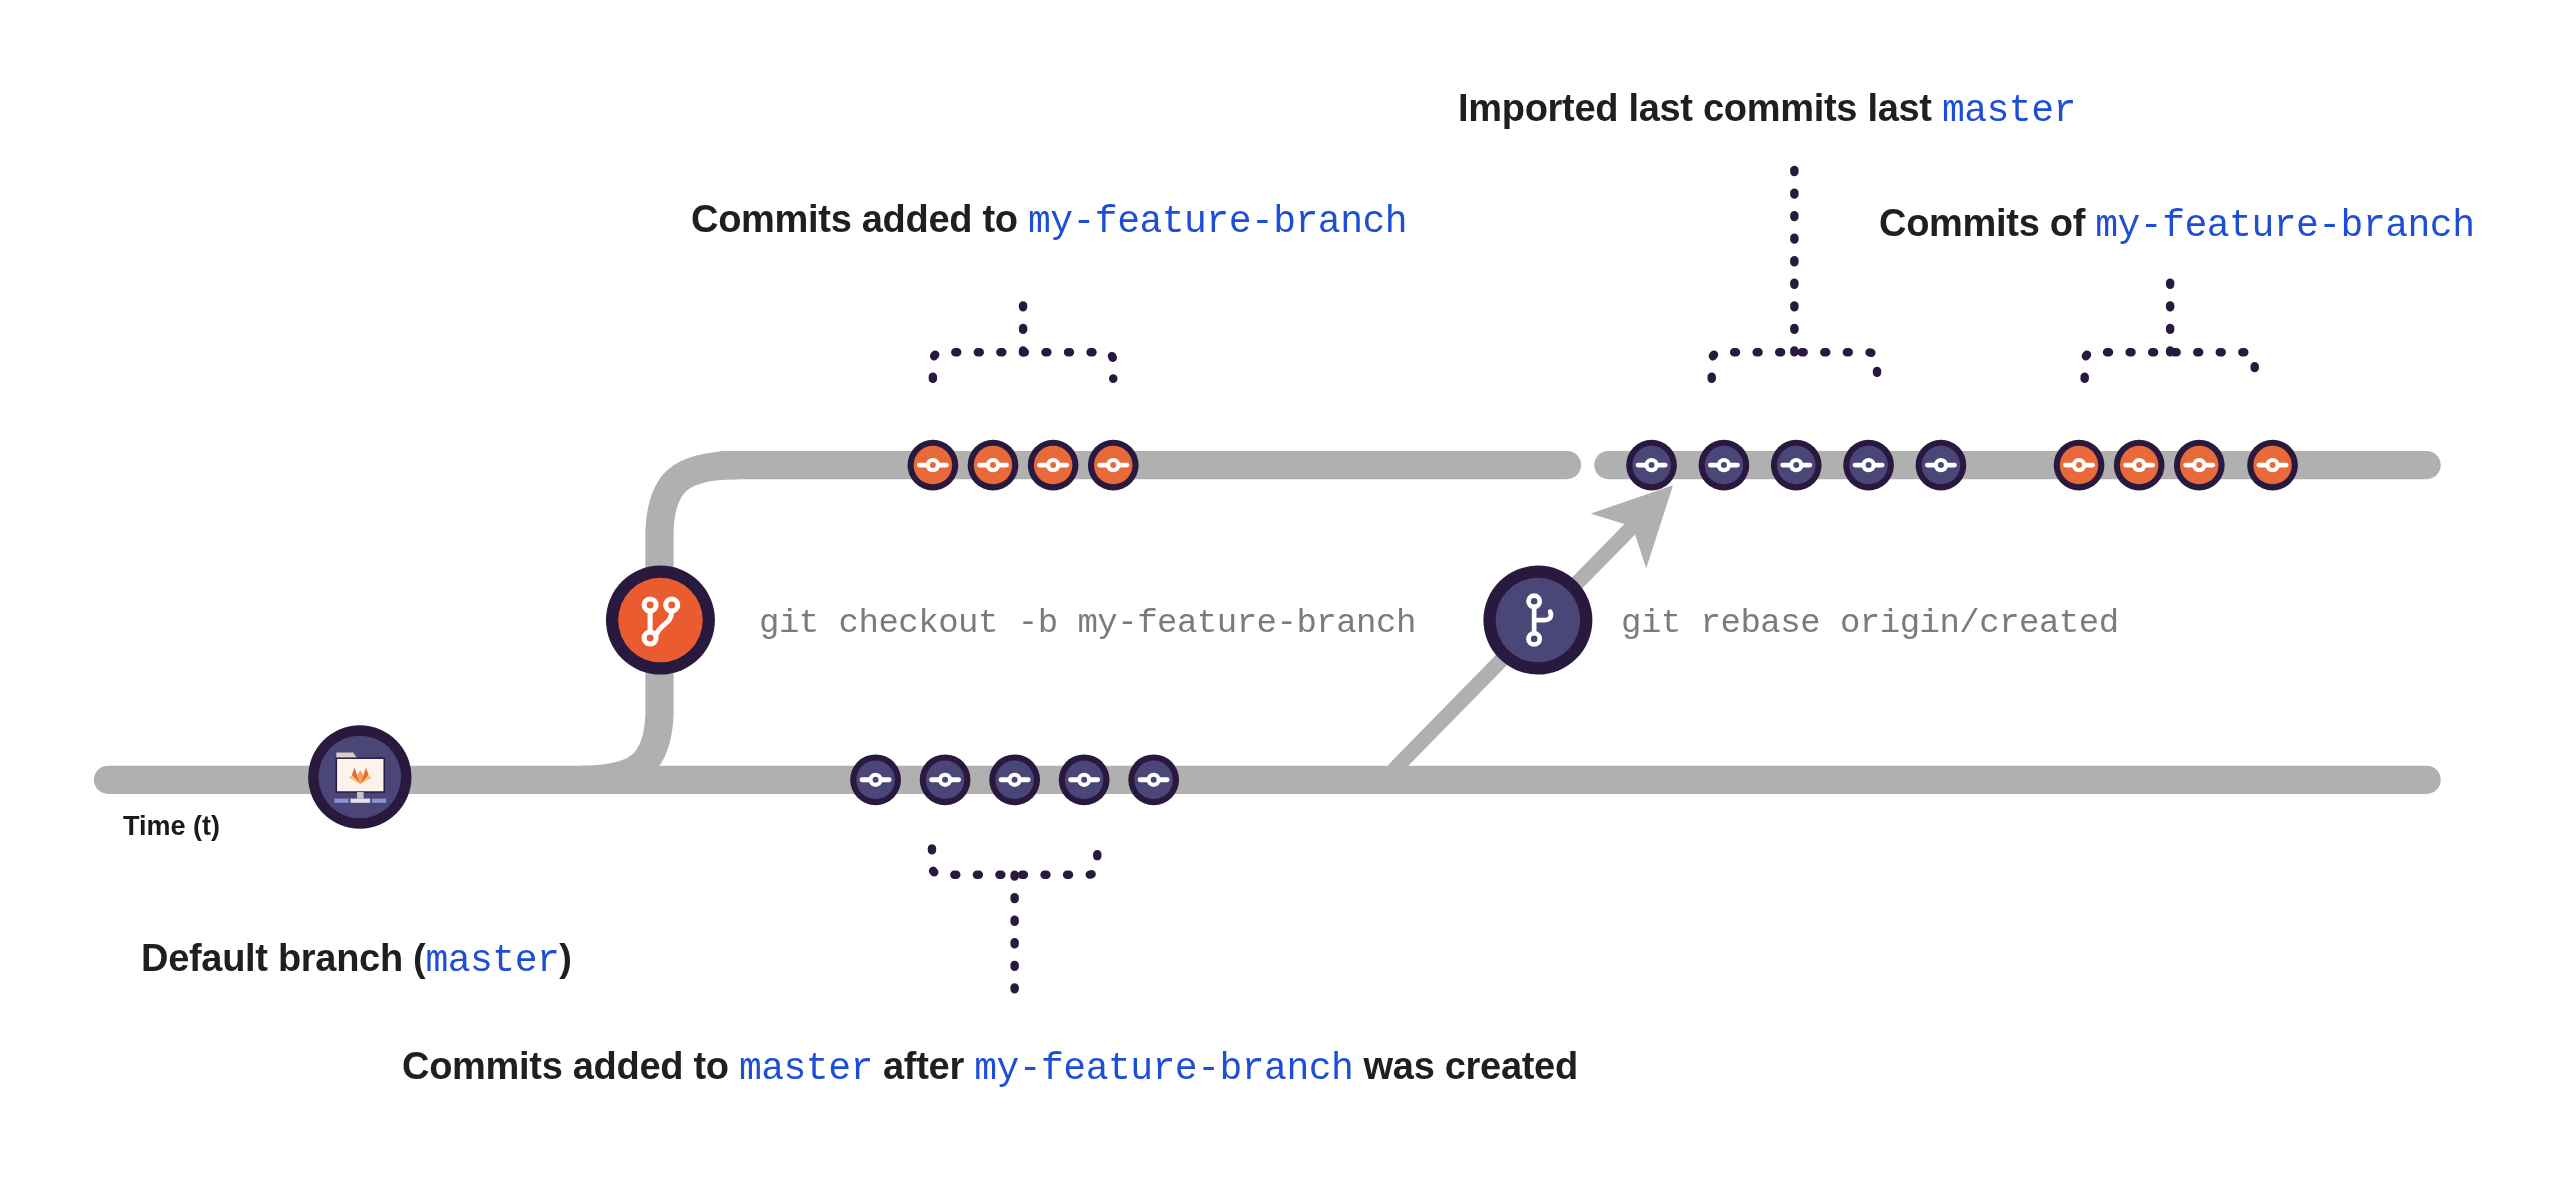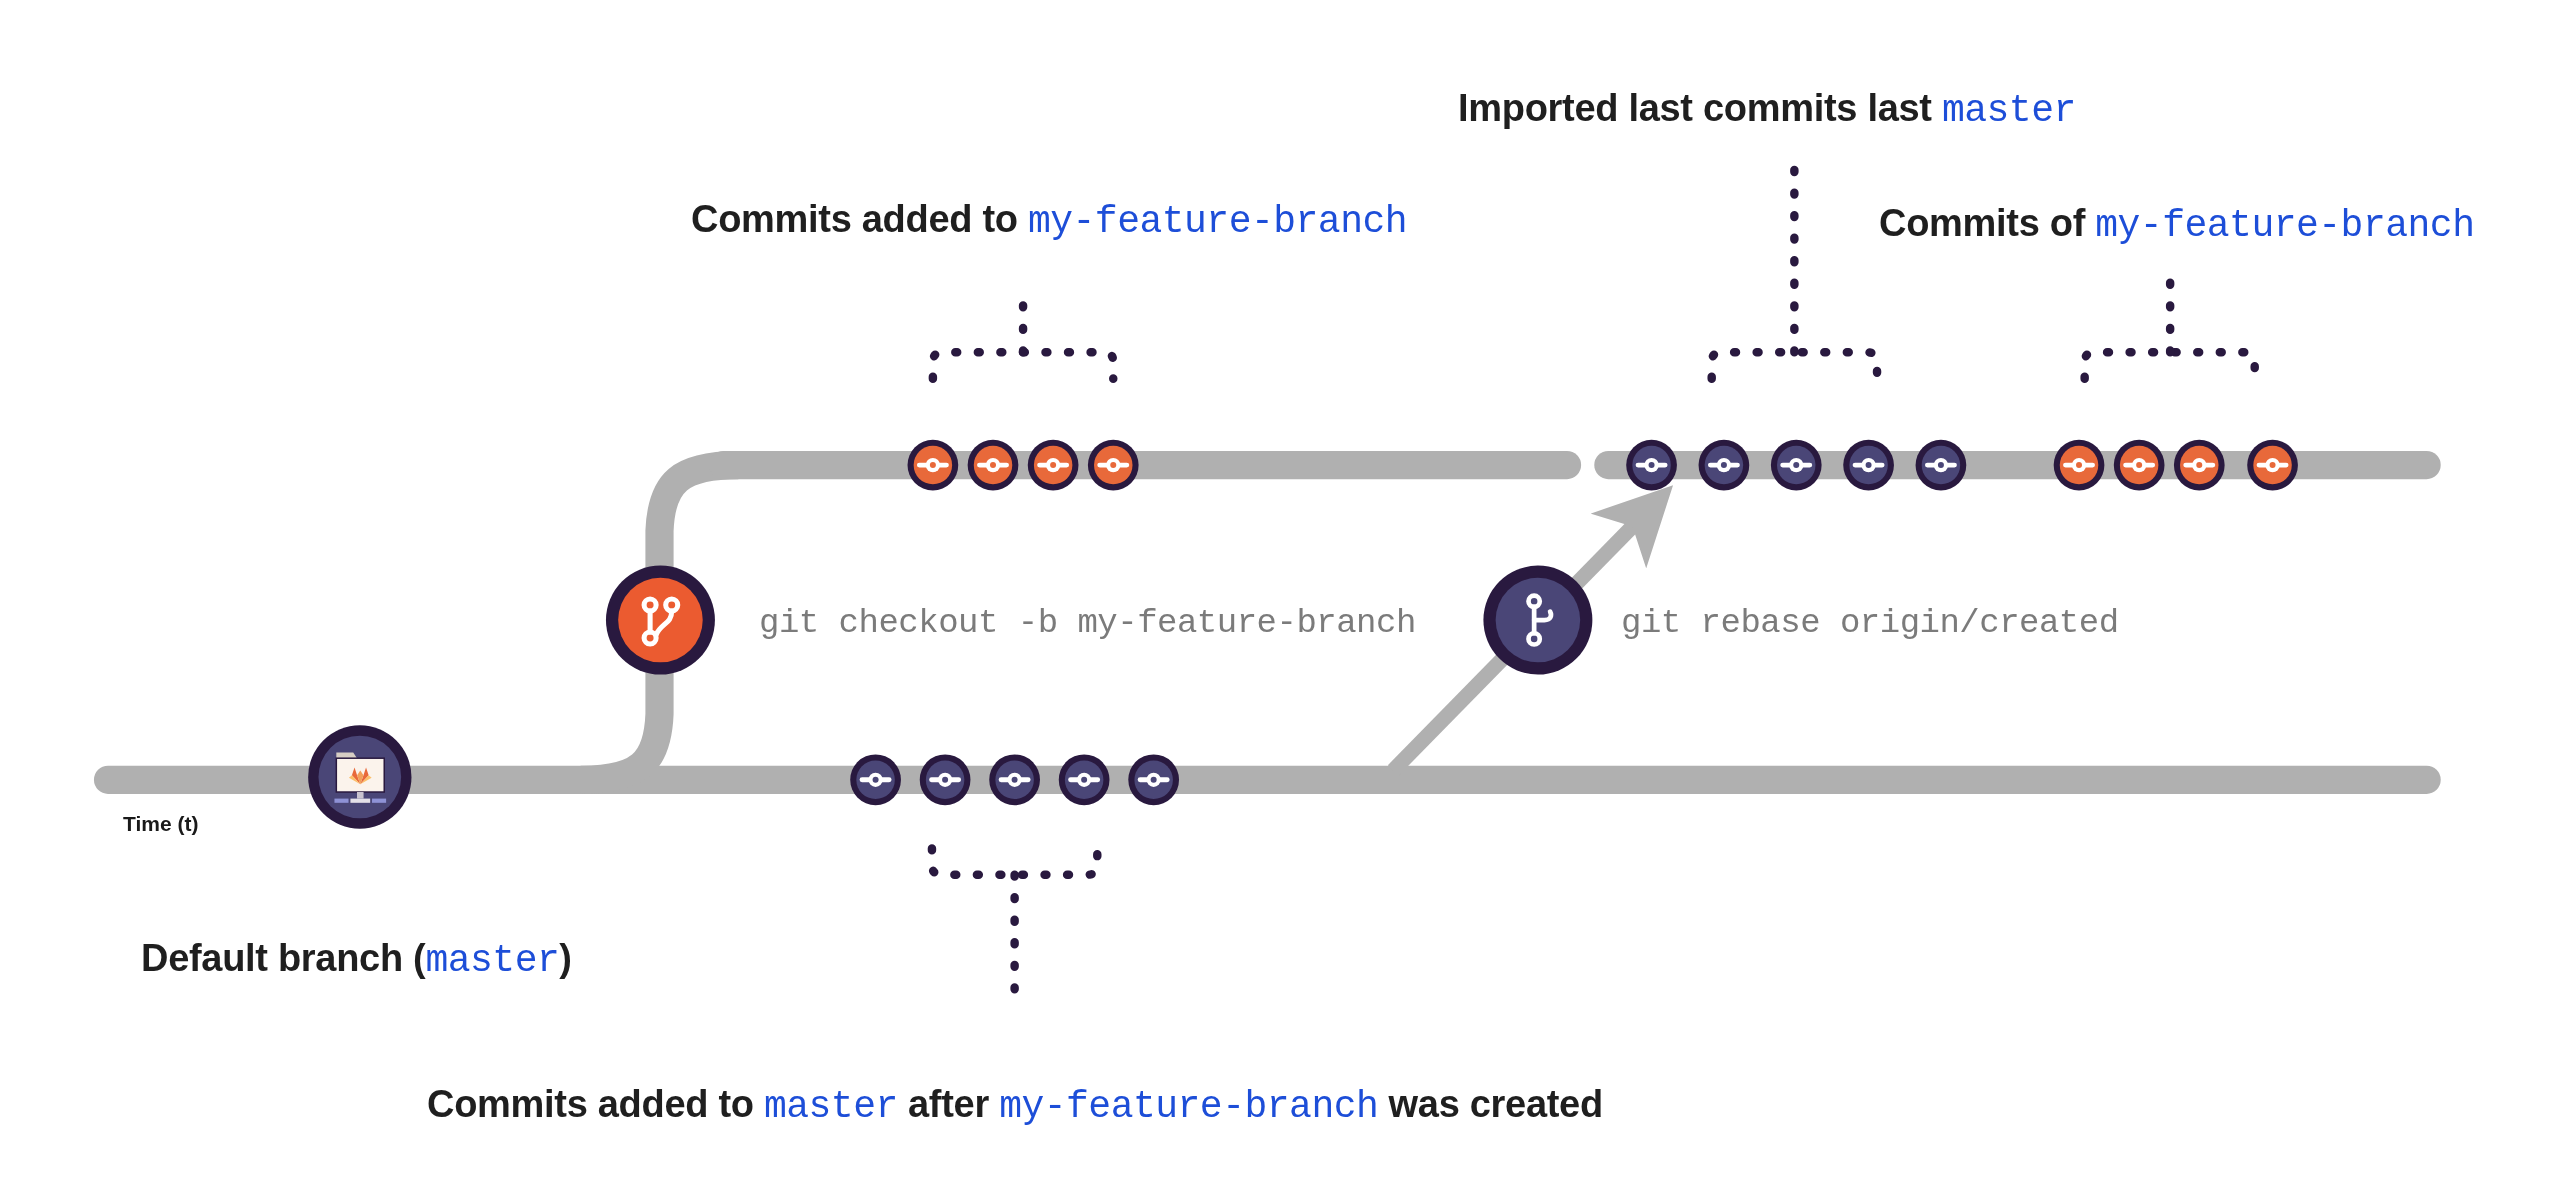--- a/index.html
+++ b/index.html
@@ -44,21 +44,21 @@
   }
   .cmd-text {
     font-family: "Liberation Mono", monospace;
     color: #7b7b7b;
     font-size: 34px;
     letter-spacing: -0.5px;
   }
   .time-label {
     font-weight: bold;
     color: #1a1a1a;
-    font-size: 21px;
+    font-size: 27px;
   }
   .annot {
     font-size: 38px;
   }
 </style>
 </head>
 <body>
 
 <div id="diagram-root">
 
@@ -312,21 +312,21 @@
   </div>
 
   <div class="label annot" style="left:141px; top:939px;">
     <span class="lbl-bold">Default branch (</span><span class="lbl-mono">master</span><span class="lbl-bold">)</span>
   </div>
 
   <div class="label annot" style="left:1879px; top:204px;">
     <span class="lbl-bold">Commits of </span><span class="lbl-mono">my-feature-branch</span>
   </div>
 
-  <div class="label annot" style="left:427px; top:1047px;margin-top:38px;">
+  <div class="label annot" style="left:402px; top:1047px;">
     <span class="lbl-bold">Commits added to </span><span class="lbl-mono">master</span><span class="lbl-bold"> after </span><span class="lbl-mono">my-feature-branch</span><span class="lbl-bold"> was created</span>
   </div>
 
   <div class="label cmd-text" style="left:747px; top:606px;margin-left:12px;">git checkout -b my-feature-branch</div>
 
   <div class="label cmd-text" style="left:1621px; top:606px;">git rebase origin/created</div>
 
   <div class="label time-label" style="left:123px; top:813px;">Time (t)</div>
 
 </div>

